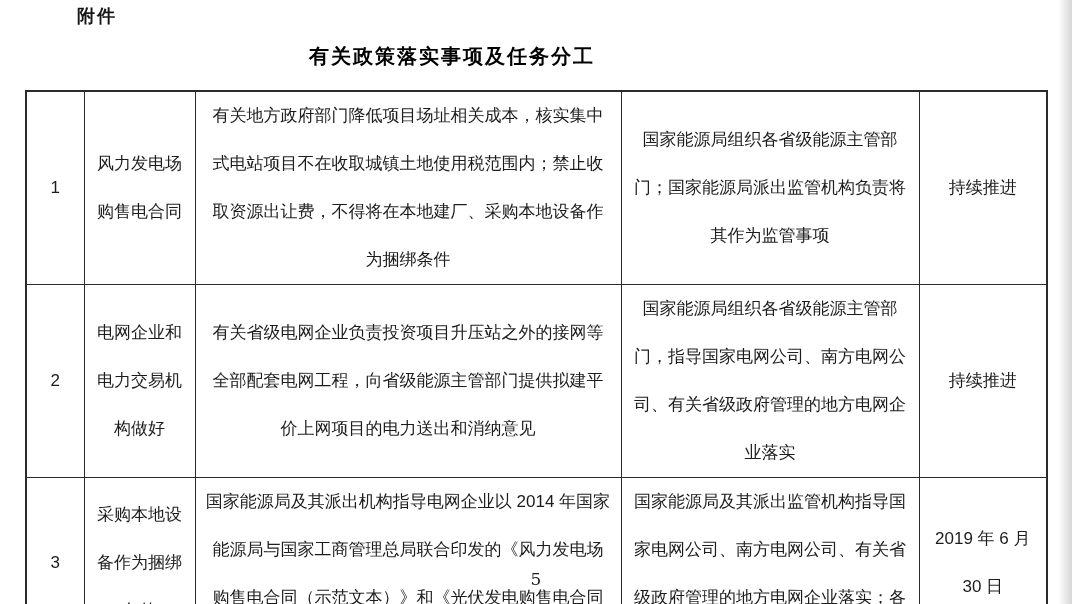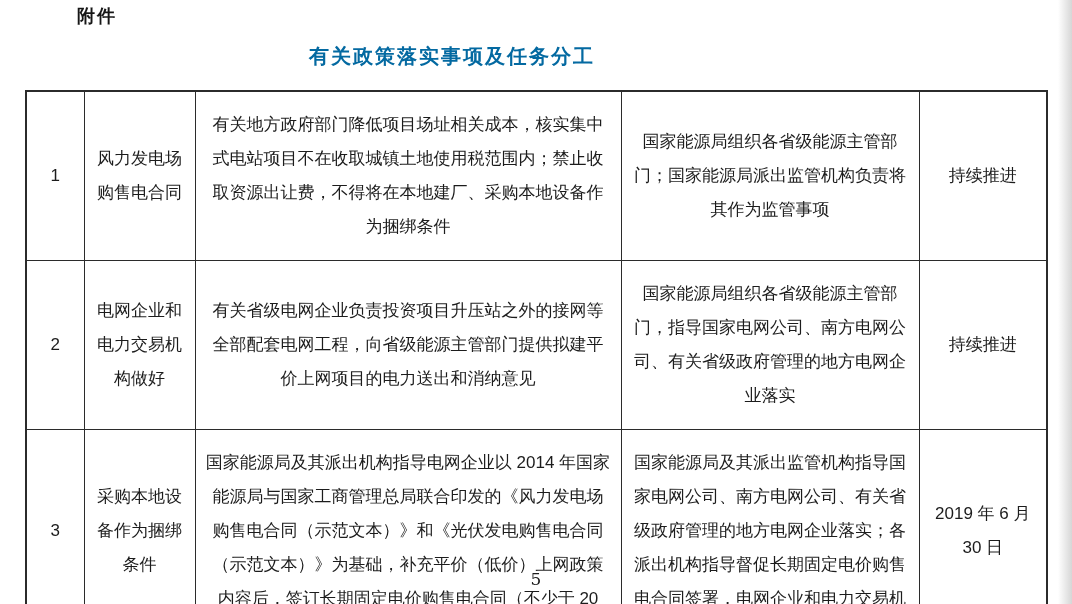--- a/index.html
+++ b/index.html
@@ -38,39 +38,39 @@
   }
   .doc-title {
     position: absolute;
     left: 0;
     top: 43px;
     width: 904px;
     text-align: center;
     font-size: 20px;
     font-weight: bold;
     letter-spacing: 2px;
-    color: #0369a1;
+    color: #000000;
   }
   table.policy-table {
     position: absolute;
     left: 25px;
     top: 90px;
     width: 1021px;
     border-collapse: collapse;
     table-layout: fixed;
     border: 2px solid #2b2b2b;
   }
   table.policy-table td, table.policy-table th {
     border: 1px solid #2b2b2b;
     font-size: 17px;
     font-weight: normal;
-    line-height: 34px;
+    line-height: 48px;
     text-align: center;
     vertical-align: middle;
-    padding: 16px 10px;
+    padding: 0 10px;
     word-break: break-all;
     overflow: hidden;
     color: #1c1c1c;
   }
   tr.r-head { height: 65px; }
   tr.r-head th { line-height: 32px; padding: 0 8px; }
   tr.r1 { height: 134px; }
   tr.r2 { height: 102px; }
   tr.r3 { height: 172px; }
   td.cell-measure { padding: 0 11px; }

